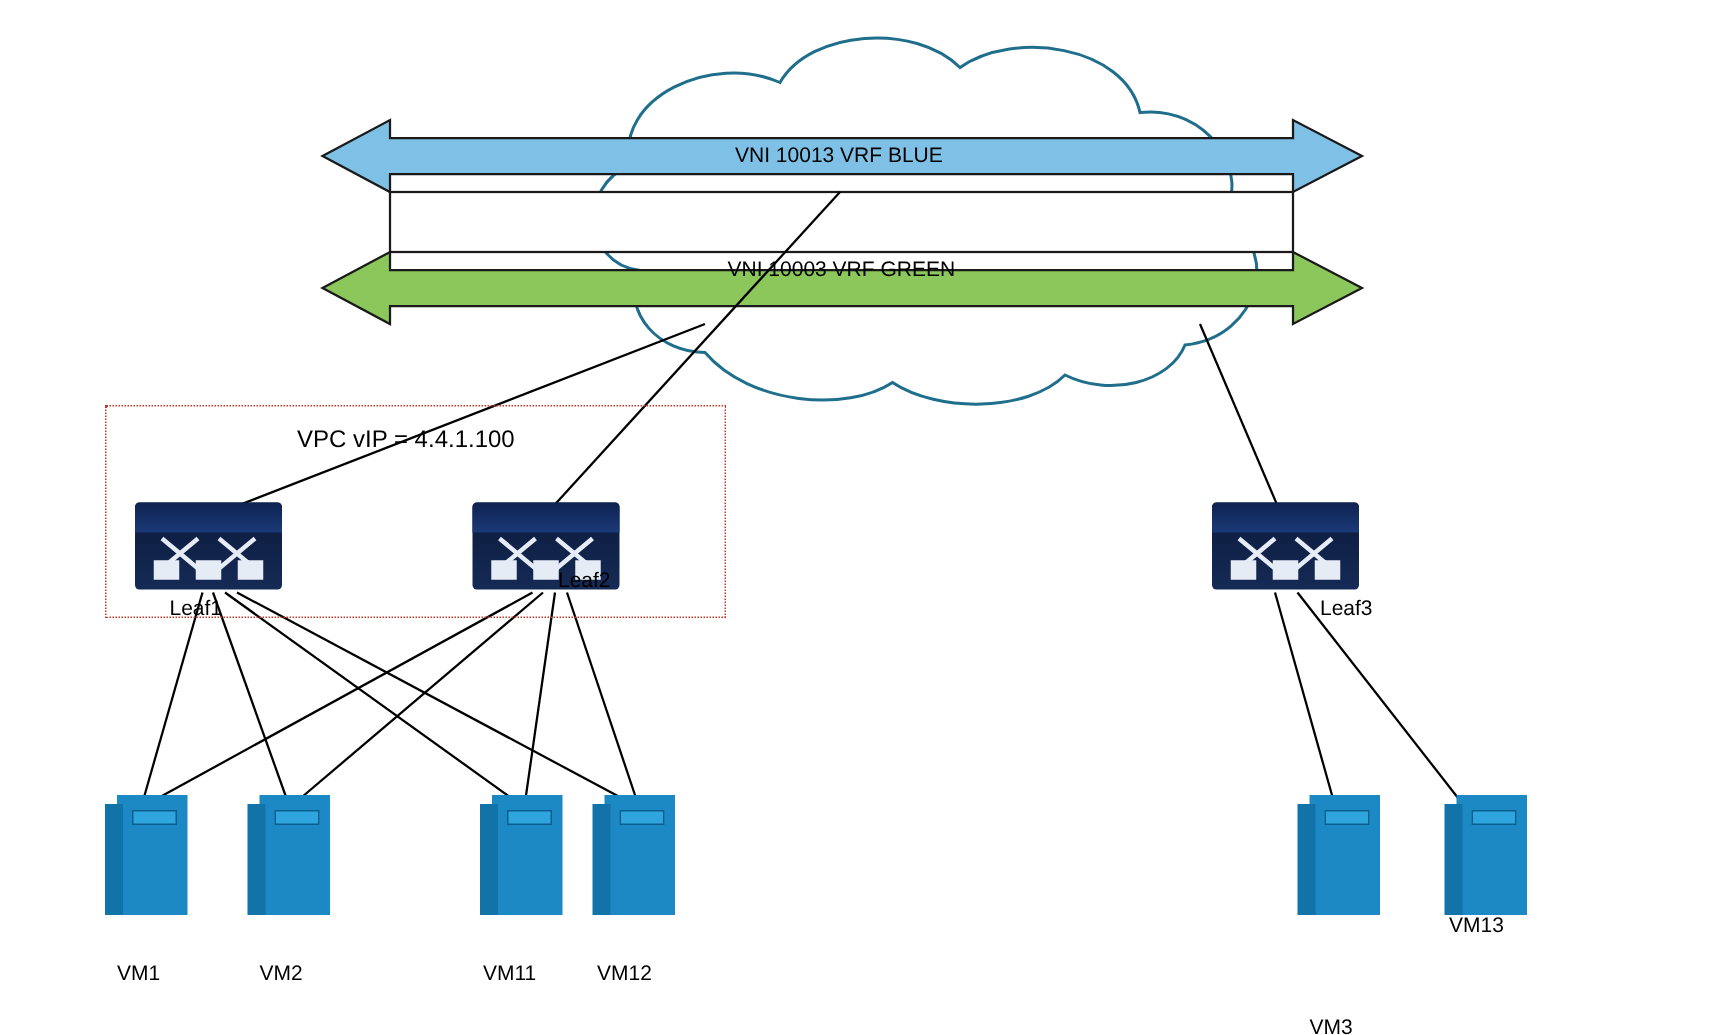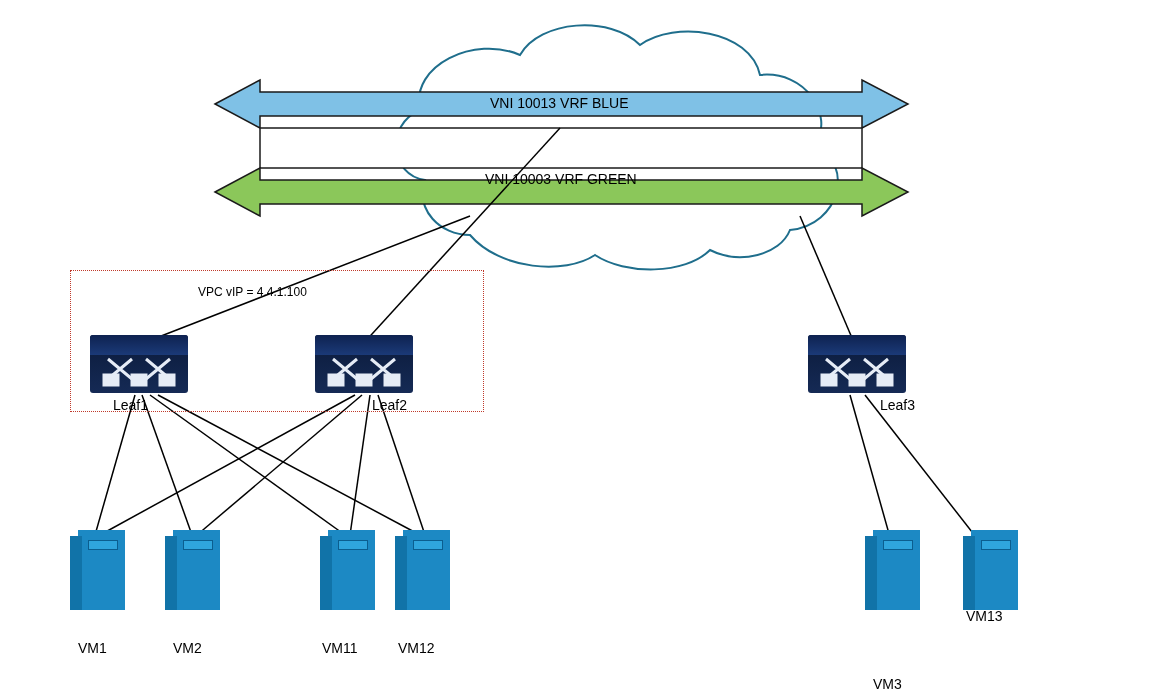--- a/index.html
+++ b/index.html
@@ -59,21 +59,21 @@
 
   <line x1="850" y1="395" x2="895" y2="555" stroke="#000" stroke-width="1.5"></line>
   <line x1="865" y1="395" x2="990" y2="555" stroke="#000" stroke-width="1.5"></line>
 
 </svg>
 
 <div class="label" style="left:490px;top:95px;font-size:14px">VNI 10013 VRF BLUE</div>
 <div class="label" style="left:485px;top:171px;font-size:14px">VNI 10003 VRF GREEN</div>
 
 <div class="vpcbox" style="left:70px;top:270px;width:412px;height:140px"></div>
-<div class="label" style="left:198px;top:285px;font-size:12px">VPC vIP = 4.4.1.100</div>
+<div class="label" style="left:198px;top:285px;font-size:16px">VPC vIP = 4.4.1.100</div>
 
 <div class="switch" style="left:90px;top:335px;width:98px;height:58px">
   <div class="body" style="width:98px;height:58px"></div>
   <div class="top" style="width:98px"></div>
   <svg width="98" height="58" style="position:absolute;left:0;top:0">
     <g stroke="#e6ecf6" stroke-width="3" fill="none">
       <path d="M18 44 L42 24 M56 44 L80 24 M18 24 L42 44 M56 24 L80 44"></path>
       <rect x="14" y="40" width="14" height="10" fill="#e6ecf6"></rect>
       <rect x="42" y="40" width="14" height="10" fill="#e6ecf6"></rect>
       <rect x="70" y="40" width="14" height="10" fill="#e6ecf6"></rect>
@@ -87,21 +87,21 @@
   <div class="top" style="width:98px"></div>
   <svg width="98" height="58" style="position:absolute;left:0;top:0">
     <g stroke="#e6ecf6" stroke-width="3" fill="none">
       <path d="M18 44 L42 24 M56 44 L80 24 M18 24 L42 44 M56 24 L80 44"></path>
       <rect x="14" y="40" width="14" height="10" fill="#e6ecf6"></rect>
       <rect x="42" y="40" width="14" height="10" fill="#e6ecf6"></rect>
       <rect x="70" y="40" width="14" height="10" fill="#e6ecf6"></rect>
     </g>
   </svg>
 </div>
-<div class="label" style="left:372px;top:397px">Leaf2</div>
+<div class="label" style="left:372px;top:378px">Leaf2</div>
 
 <div class="switch" style="left:808px;top:335px;width:98px;height:58px">
   <div class="body" style="width:98px;height:58px"></div>
   <div class="top" style="width:98px"></div>
   <svg width="98" height="58" style="position:absolute;left:0;top:0">
     <g stroke="#e6ecf6" stroke-width="3" fill="none">
       <path d="M18 44 L42 24 M56 44 L80 24 M18 24 L42 44 M56 24 L80 44"></path>
       <rect x="14" y="40" width="14" height="10" fill="#e6ecf6"></rect>
       <rect x="42" y="40" width="14" height="10" fill="#e6ecf6"></rect>
       <rect x="70" y="40" width="14" height="10" fill="#e6ecf6"></rect>

